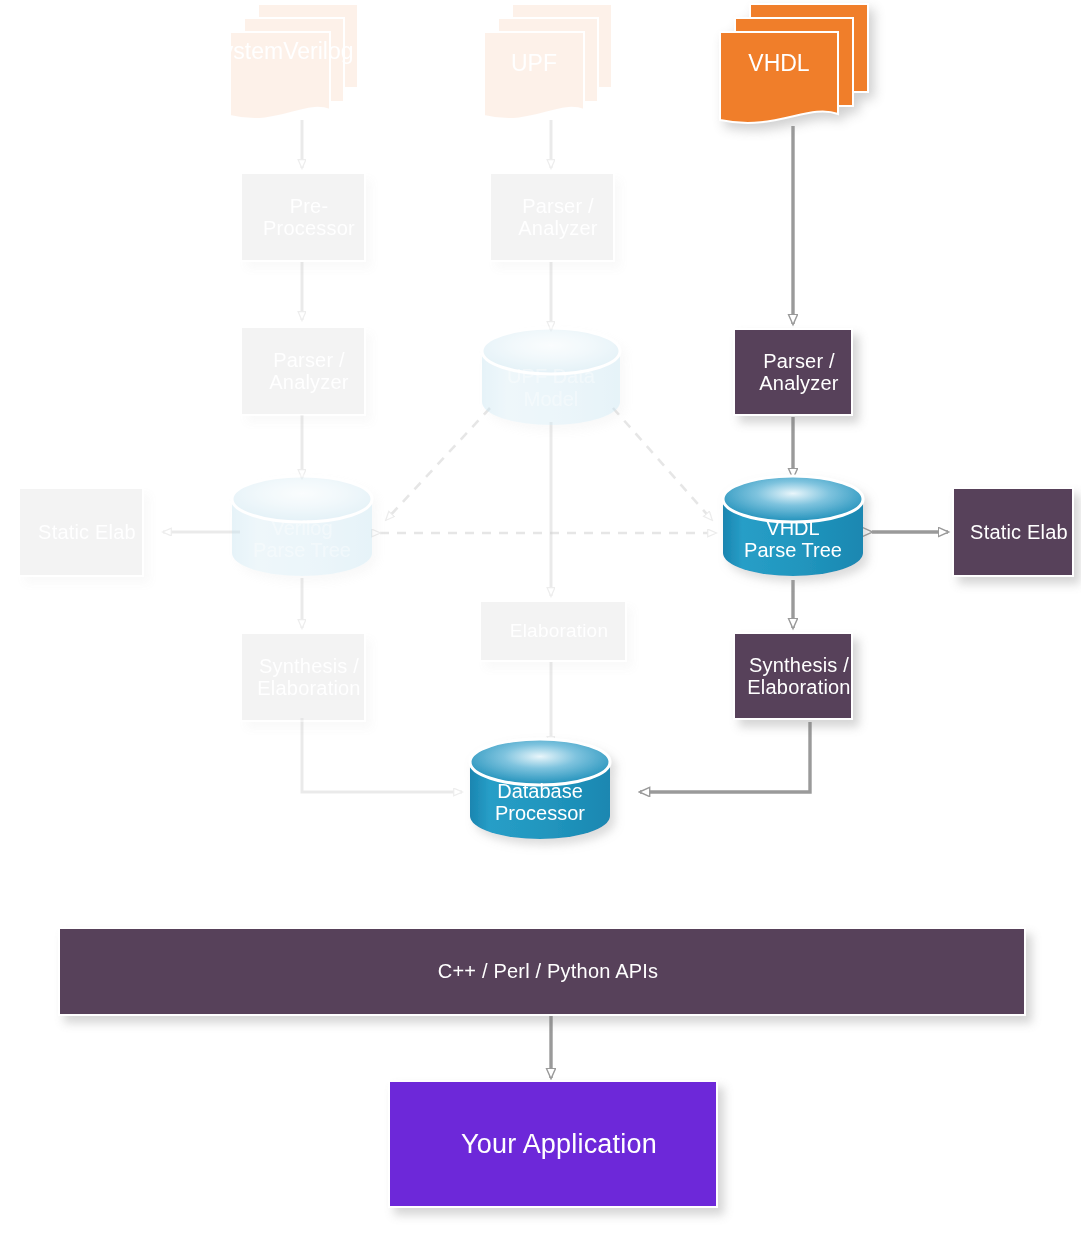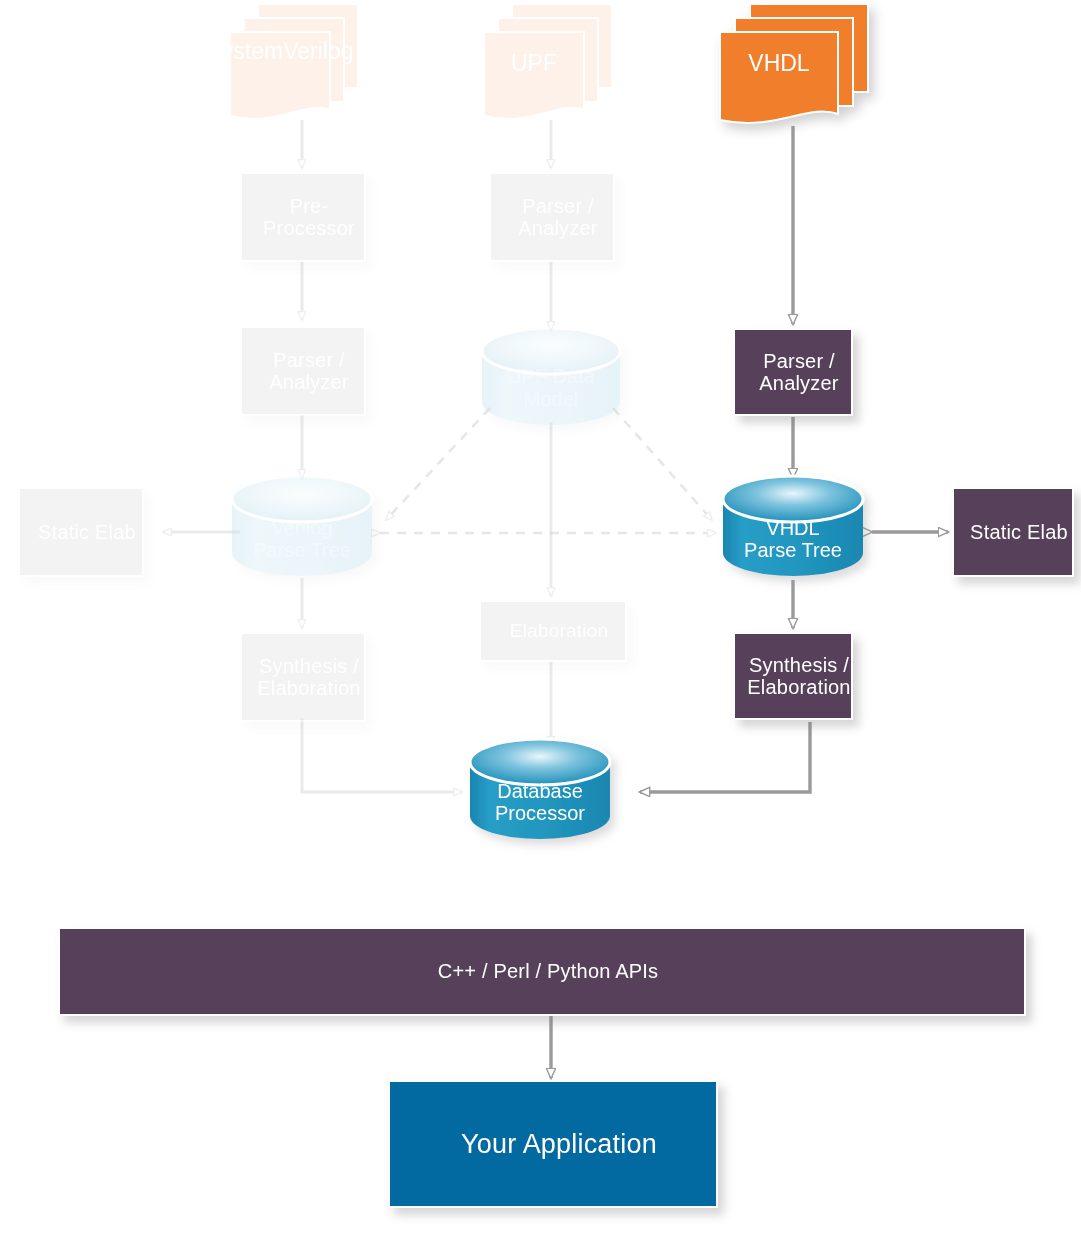--- a/index.html
+++ b/index.html
@@ -14,21 +14,21 @@
   
   .node{position:absolute;box-sizing:border-box;display:flex;align-items:center;
         justify-content:center;text-align:center;color:#ffffff;line-height:1.12;
         letter-spacing:.2px;}
   .node .lbl{display:block;width:100%;padding-left:12px;}
 
   
   .boxy{border:2px solid #ffffff;box-shadow:6px 7px 9px rgba(120,120,120,.30);}
   .boxy.grey{background:#e0e0e2;box-shadow:6px 7px 9px rgba(150,150,150,.14);}
   .boxy.plum{background:#57415a;}
-  .boxy.orange{background:#0369a1;}
+  .boxy.orange{background:#6d28d9;}
 
   
   .faded{opacity:.38;}
 
   
   .docstack{position:absolute;}
   .docstack .cap{position:absolute;left:0;top:0;width:100%;height:100%;
         display:flex;align-items:flex-start;justify-content:center;
         color:#fff;padding-top:30px;box-sizing:border-box;}
 

